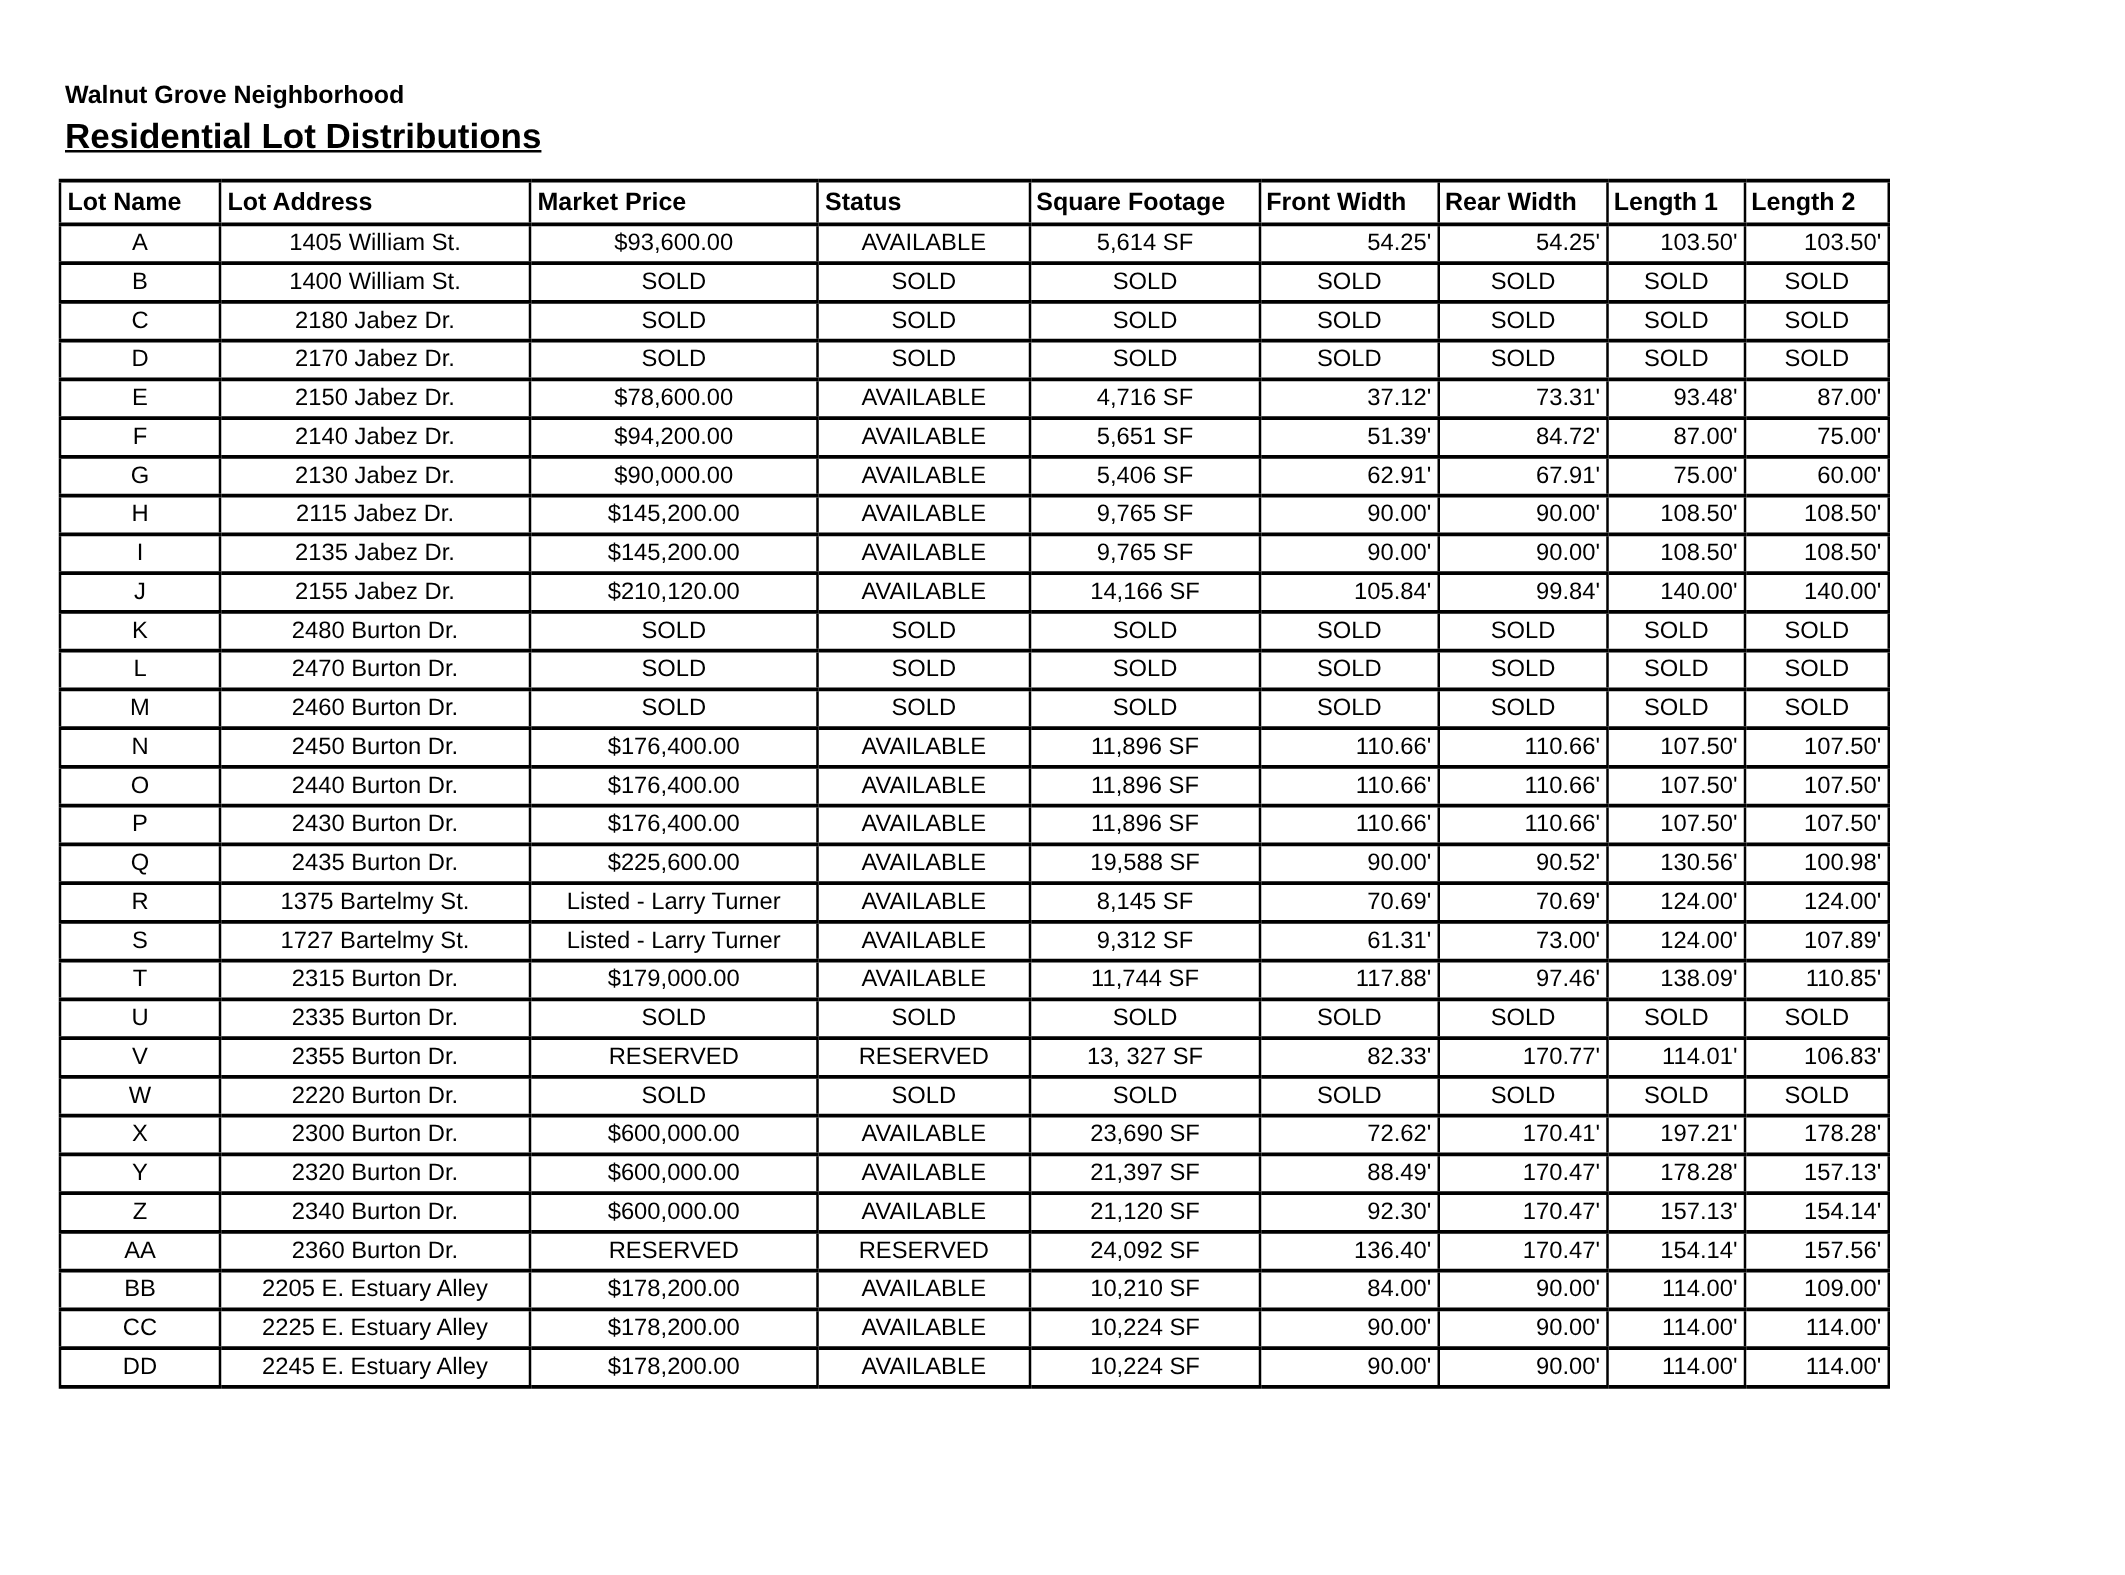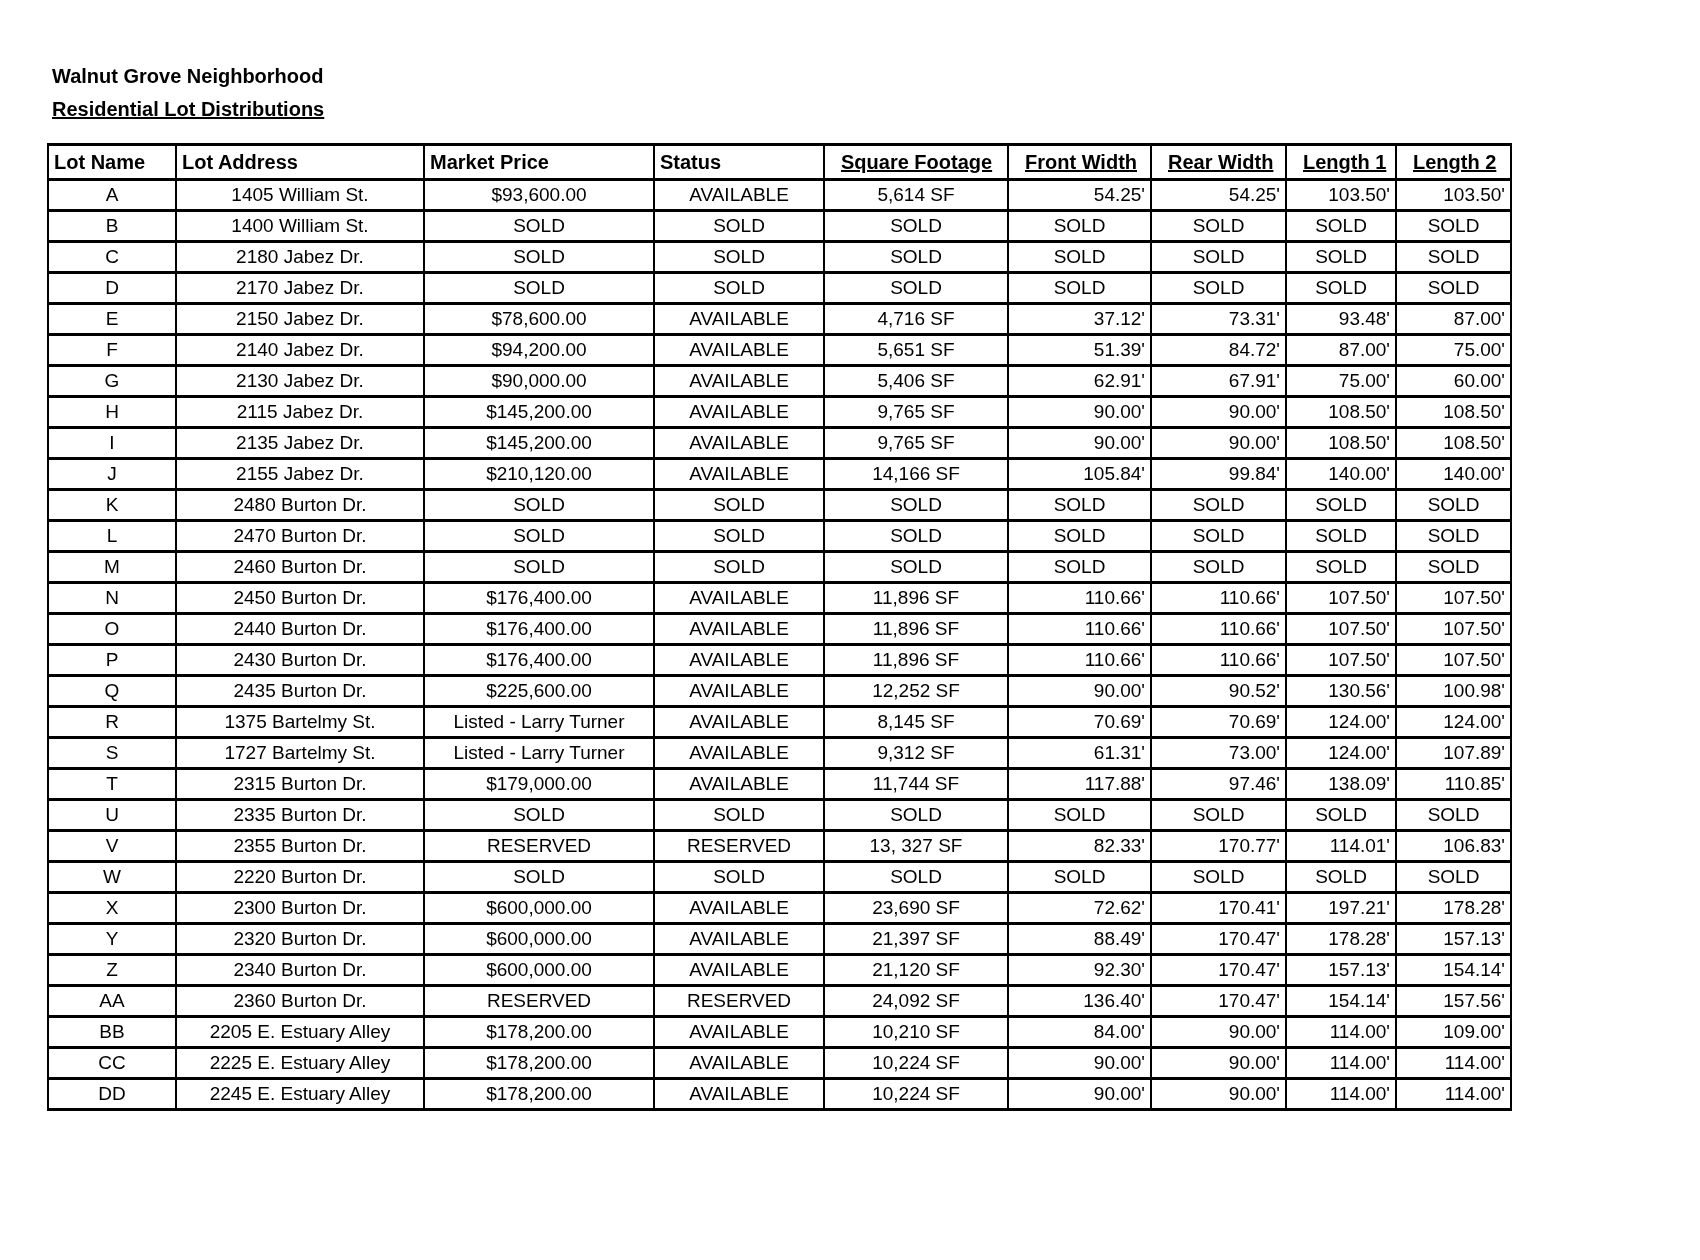--- a/index.html
+++ b/index.html
@@ -16,21 +16,21 @@
     background: #ffffff;
     overflow: hidden;
   }
   .titles { position: absolute; left: 52px; top: 64px; }
   .title-main {
     font-size: 20px;
     font-weight: bold;
     line-height: 24px;
   }
   .title-sub {
-    font-size: 20px;
+    font-size: 28px;
     font-weight: bold;
     text-decoration: underline;
     line-height: 24px;
     margin-top: 9px;
   }
   table.lot-table {
     position: absolute;
     left: 47px;
     top: 143px;
     width: 1463px;
@@ -50,21 +50,21 @@
     font-size: 19px;
     background: #ffffff;
   }
   table.lot-table th {
     font-weight: bold;
     font-size: 20px;
     text-align: left;
     height: 32px;
     line-height: 32px;
   }
-  table.lot-table th.hleft { text-align: left; padding-left: 16px; text-decoration: underline; }
+  table.lot-table th.hleft { text-align: left; padding-left: 4px; }
   td.ctr { text-align: center; }
   td.num { text-align: right; padding-right: 5px; }
   td.bg-available { background: var(--available-green); margin-left: 20px; }
   td.bg-reserved  { background: var(--reserved-yellow); }
   td.bg-sold      { background: var(--sold-gray); }
 </style>
 </head>
 <body>
 
 <div class="page">
@@ -273,21 +273,21 @@
           <td class="num">110.66'</td>
           <td class="num">110.66'</td>
           <td class="num">107.50'</td>
           <td class="num">107.50'</td>
         </tr>
         <tr>
           <td class="ctr">Q</td>
           <td class="ctr">2435 Burton Dr.</td>
           <td class="ctr">$225,600.00</td>
           <td class="ctr bg-available">AVAILABLE</td>
-          <td class="ctr">12,252 SF</td>
+          <td class="ctr">19,588 SF</td>
           <td class="num">90.00'</td>
           <td class="num">90.52'</td>
           <td class="num">130.56'</td>
           <td class="num">100.98'</td>
         </tr>
         <tr>
           <td class="ctr">R</td>
           <td class="ctr">1375 Bartelmy St.</td>
           <td class="ctr">Listed - Larry Turner</td>
           <td class="ctr bg-available">AVAILABLE</td>

